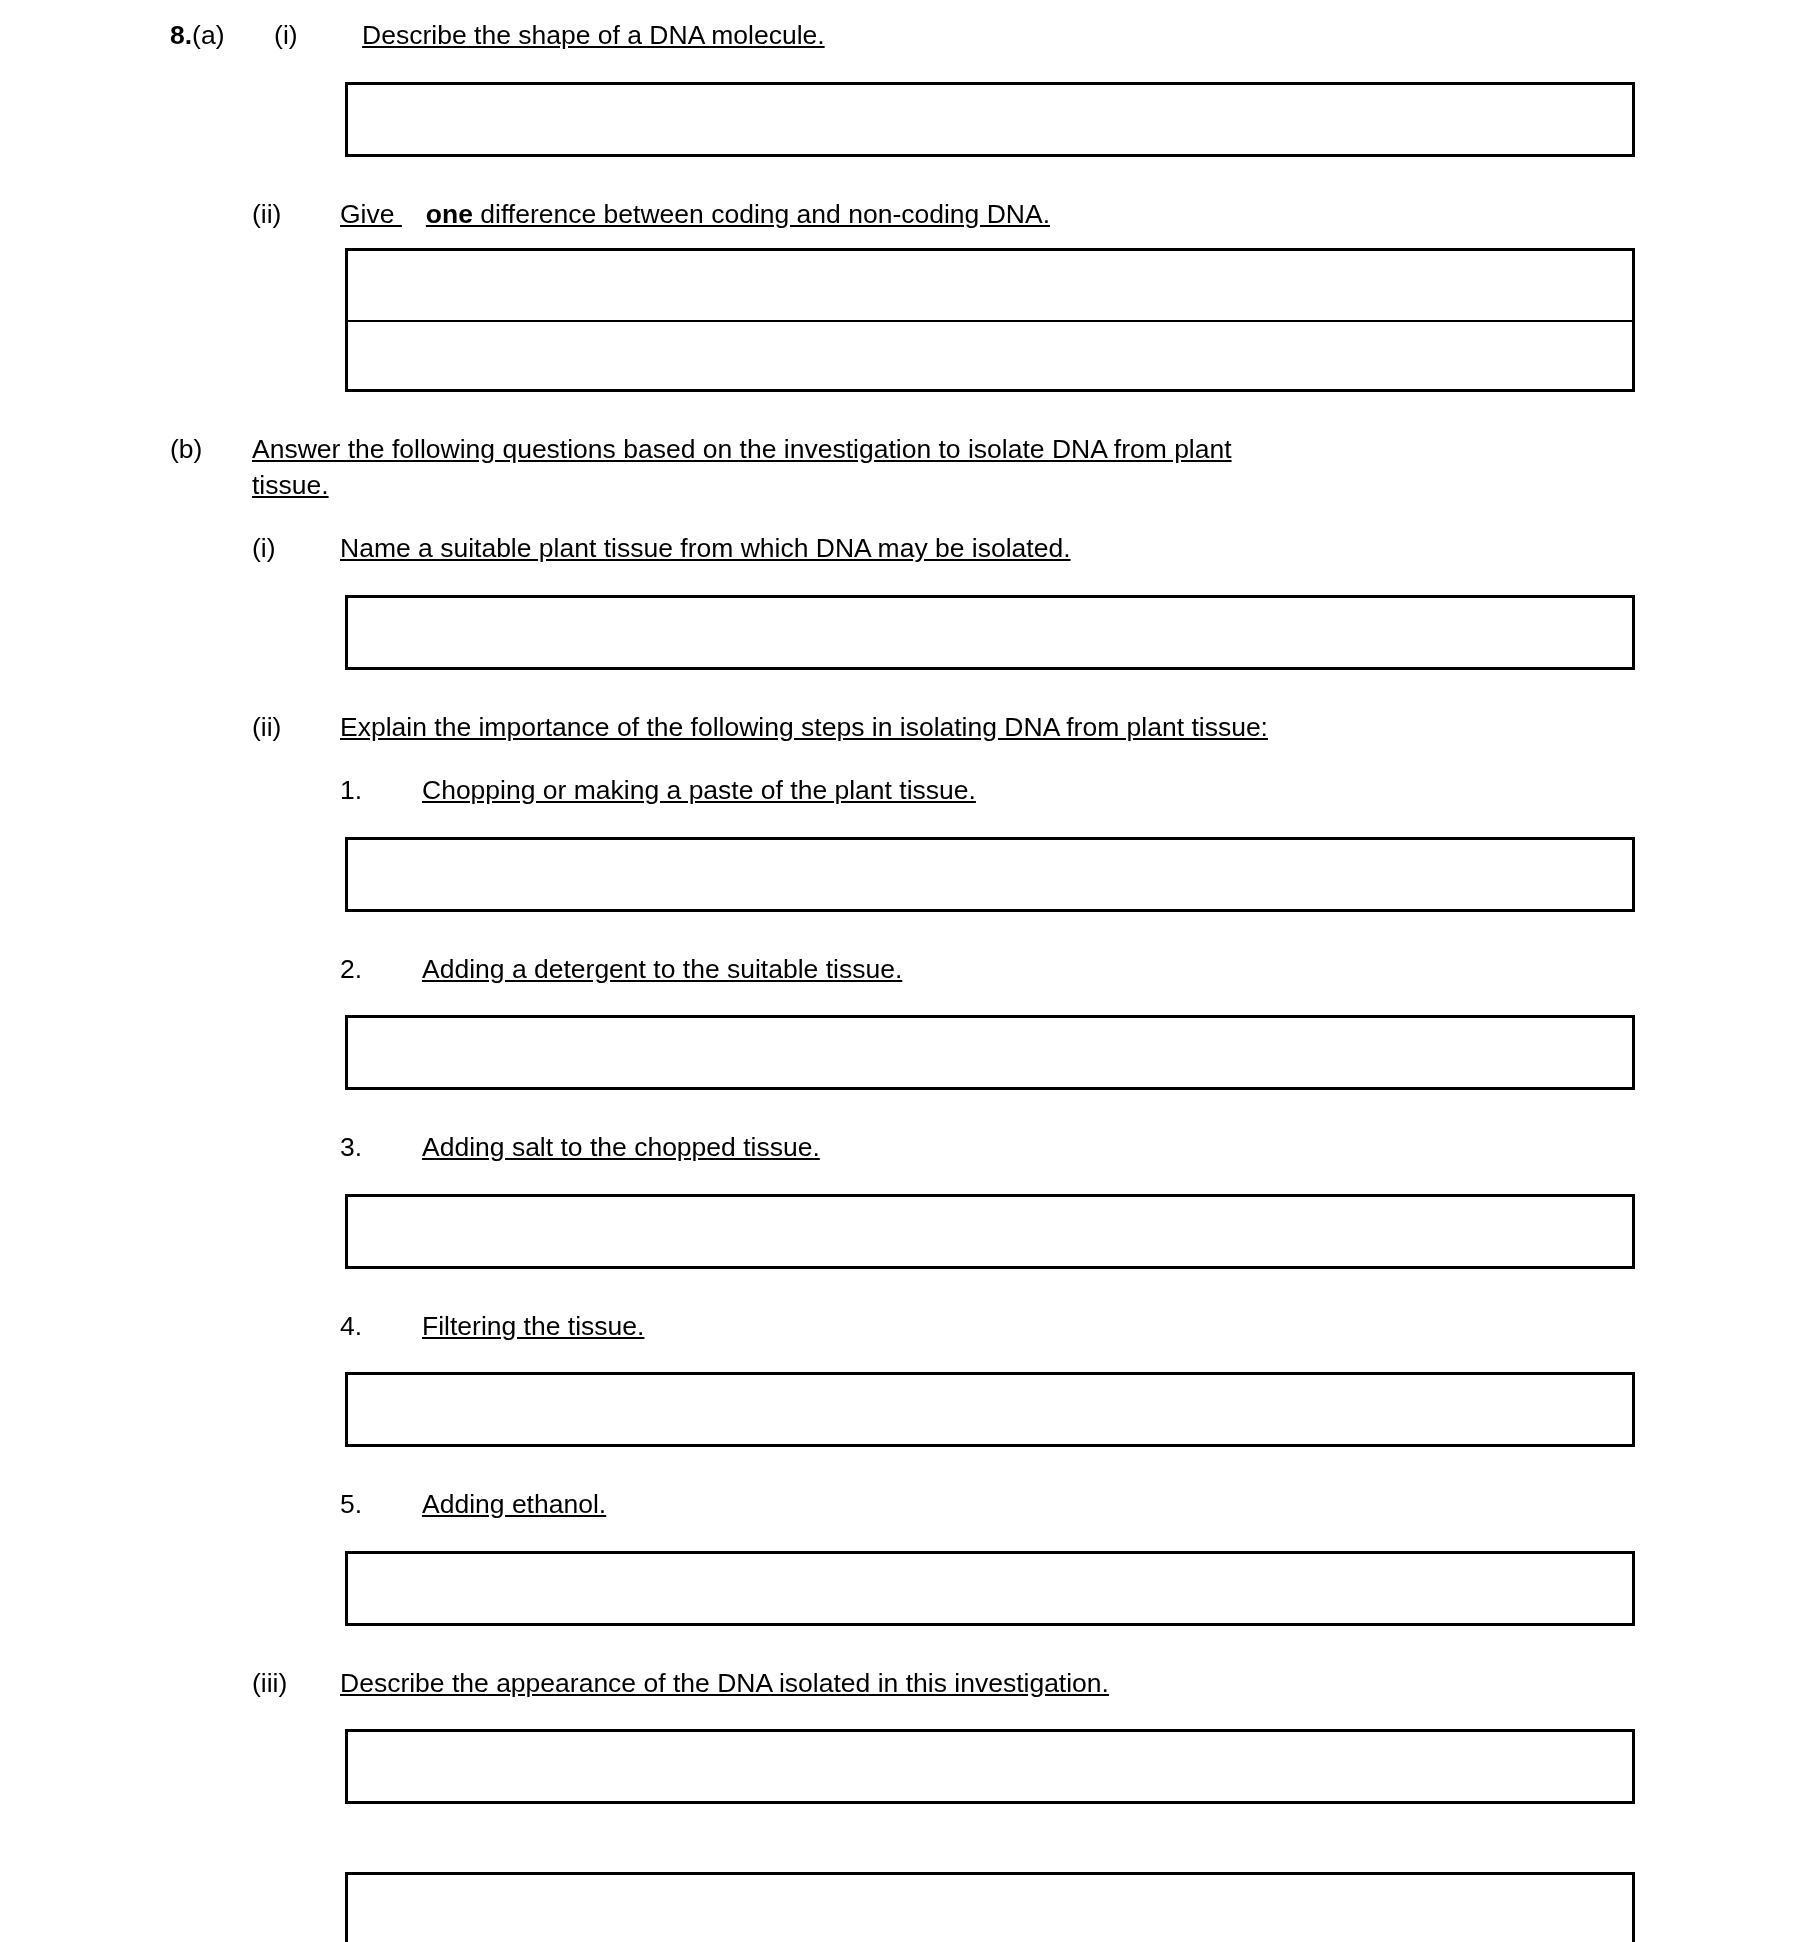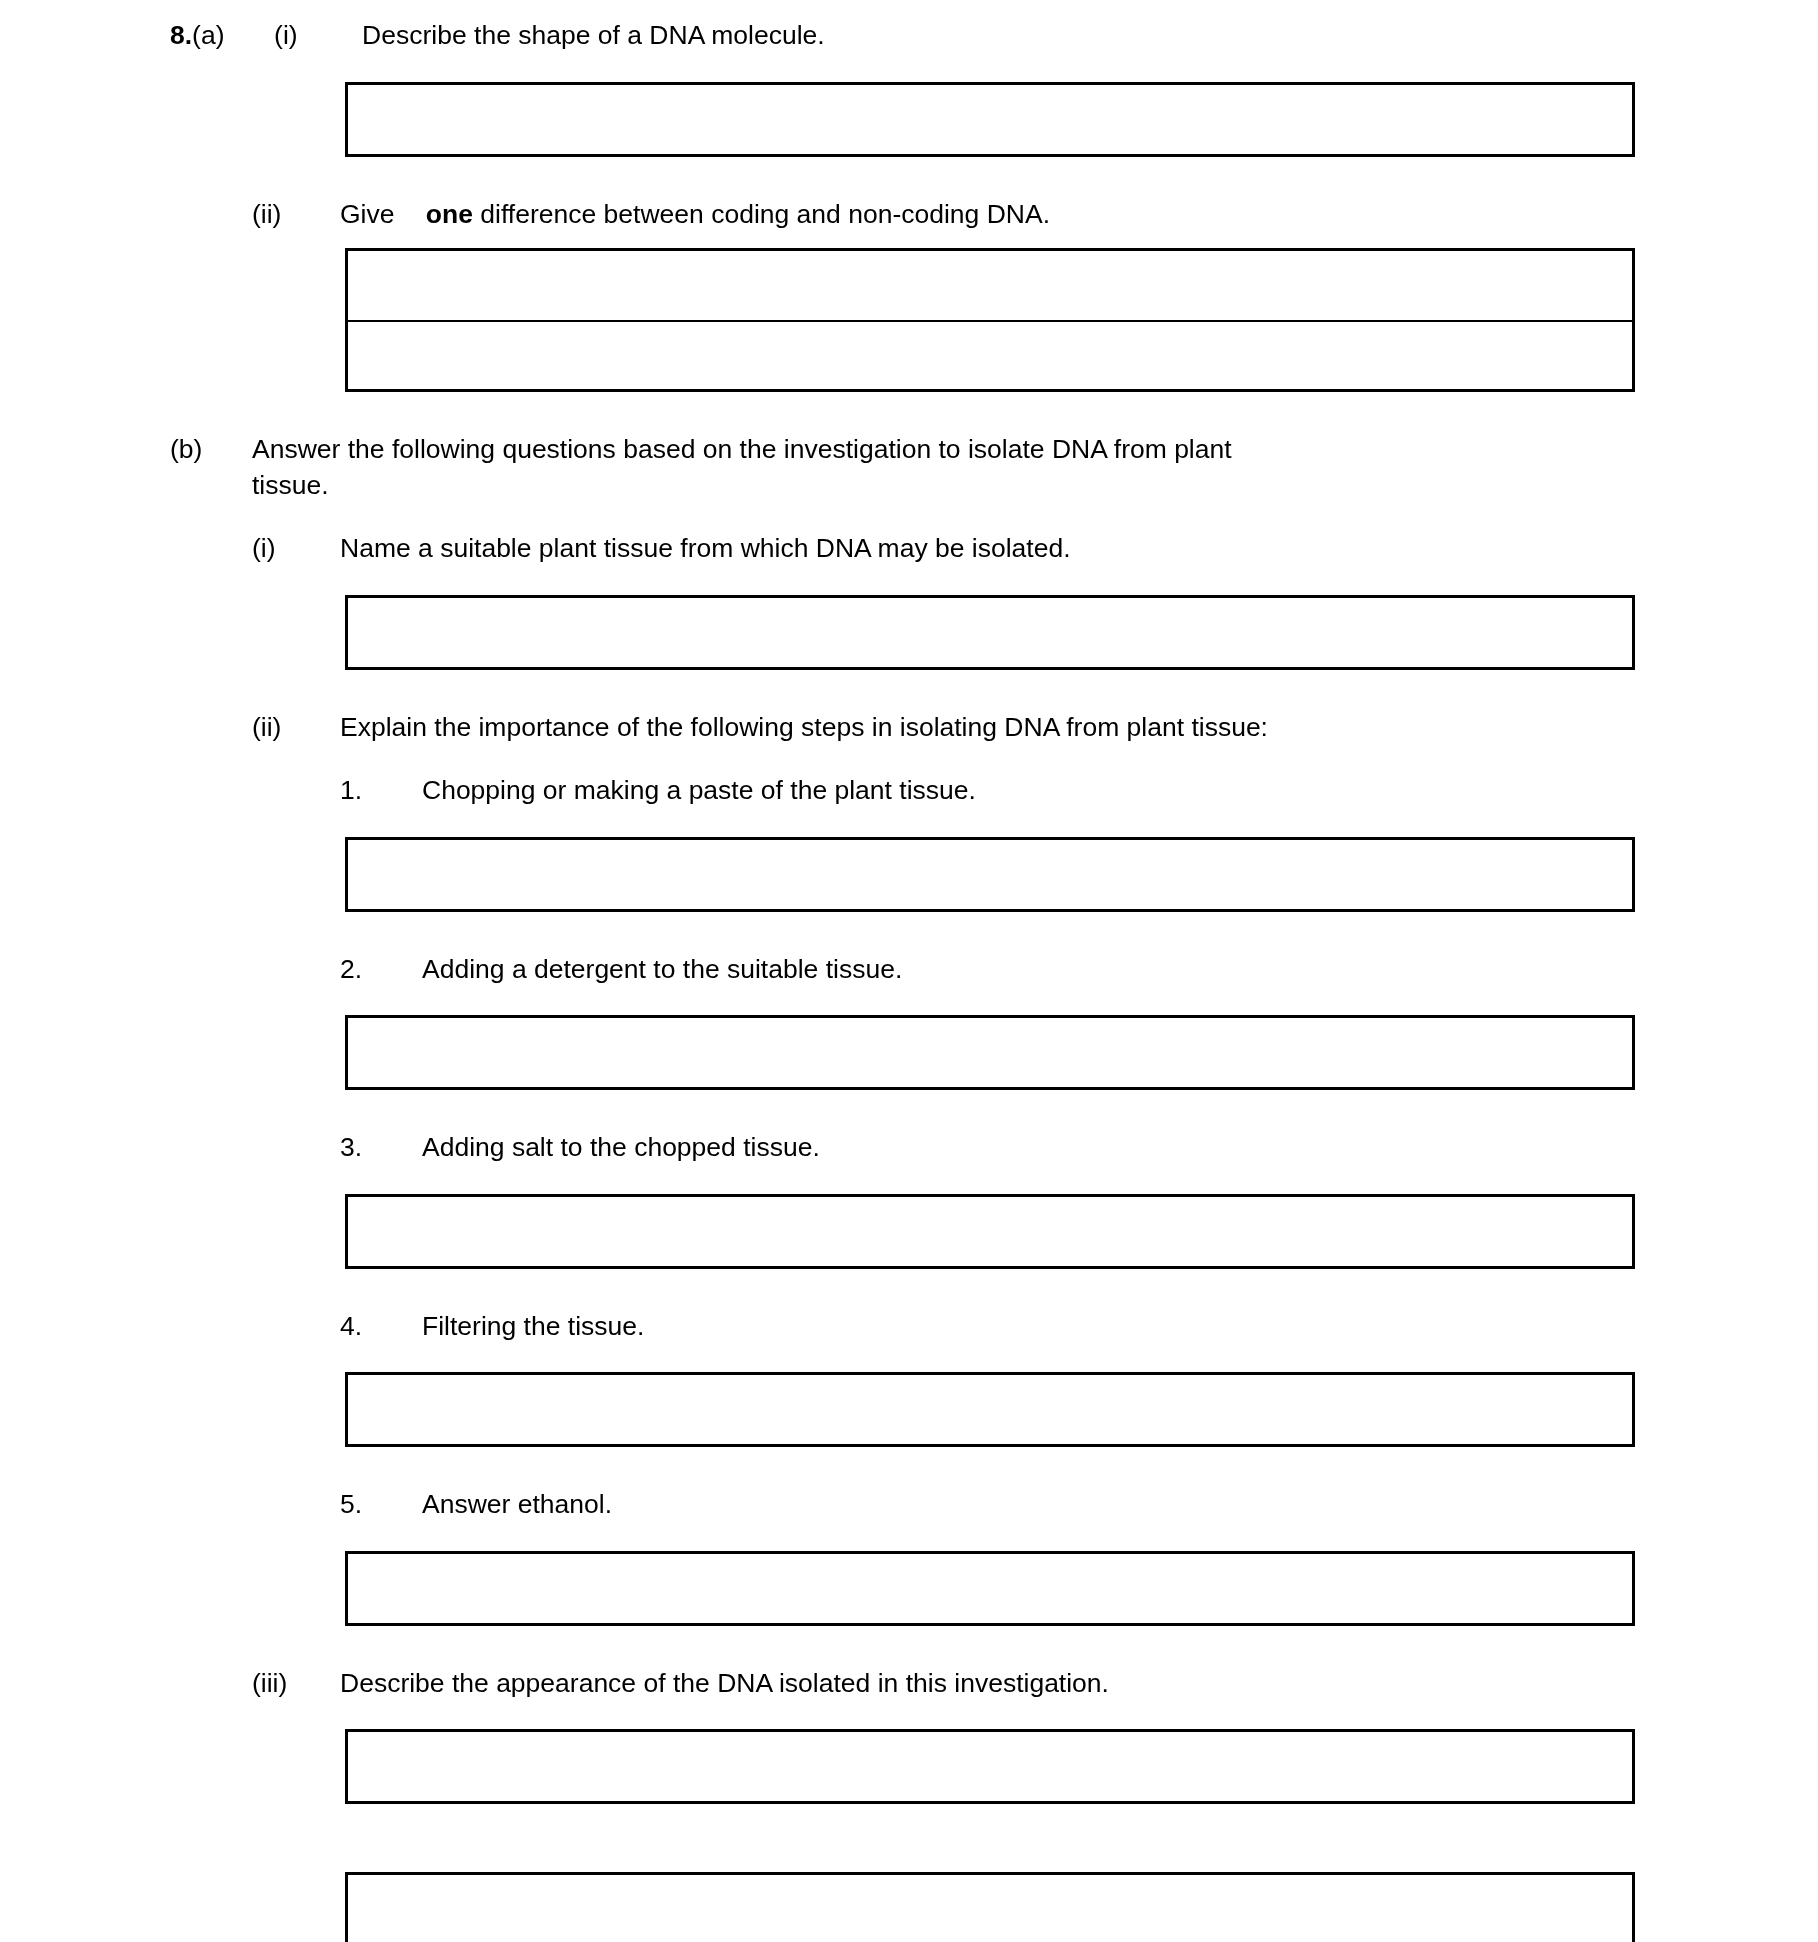--- a/index.html
+++ b/index.html
@@ -53,20 +53,21 @@
   .col-stepnum {
     flex: 0 0 82px;
     box-sizing: border-box;
     font-size: 26.5px;
     line-height: 1.34;
   }
   .qtext {
     font-size: 26.5px;
     line-height: 1.34;
     max-width: 1030px;
+    text-decoration: underline;
   }
   .qtext b { font-weight: bold; margin-left: 24px; }  
 
   
   .answerbox {
     border: 3px solid #000000;
     background: #ffffff;
     box-sizing: border-box;
     margin-left: 345px;
     width: 1290px;
@@ -206,21 +207,21 @@
     <div class="line"></div>
   </div>
 
   <div class="gap-lg"></div>
 
   <div class="qrow">
     <div class="col-qnum"></div>
     <div class="col-letter"></div>
     <div class="col-roman"></div>
     <div class="col-stepnum">5.</div>
-    <div class="qtext">Answer ethanol.</div>
+    <div class="qtext">Adding ethanol.</div>
   </div>
   <div class="gap-md"></div>
   <div class="answerbox">
     <div class="line"></div>
   </div>
 
   <div class="gap-lg"></div>
 
   <div class="qrow">
     <div class="col-qnum"></div>

